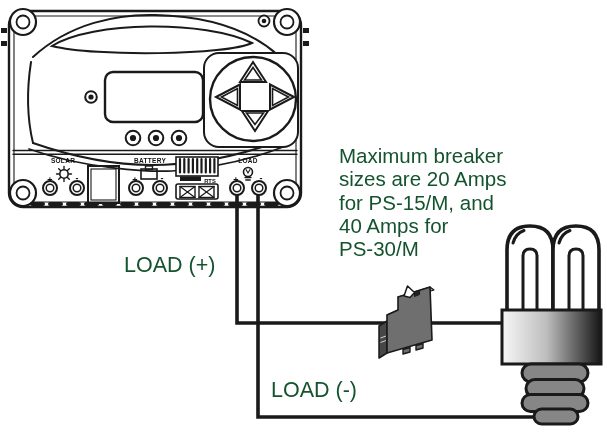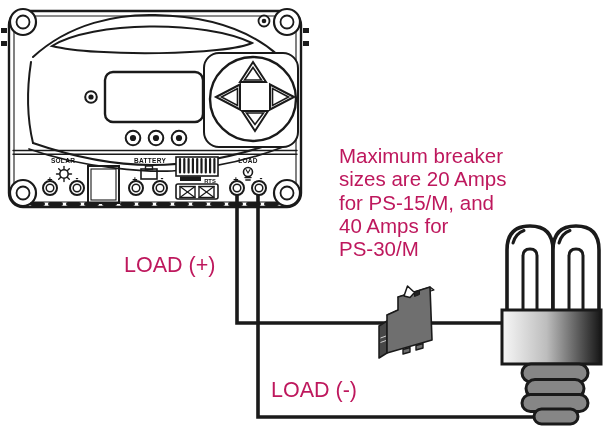--- a/index.html
+++ b/index.html
@@ -1,21 +1,21 @@
 <!DOCTYPE html>
 <html><head>
 <meta charset="utf-8">
 <style>
   html,body{margin:0;padding:0;background:#fff;}
   #canvas{
     position:relative;width:607px;height:432px;background:#ffffff;
     font-family:"Liberation Sans",sans-serif;color:#1c1c1c;overflow:hidden;
   }
   #art{position:absolute;left:0;top:0;}
-  .label{position:absolute;color:#be185d;}
+  .label{position:absolute;color:#14532d;}
   #breaker-note{left:339px;top:144px;width:215px;font-size:20.5px;line-height:23.3px;white-space:pre-line;}
   #load-pos-label{left:124px;top:253px;font-size:21.5px;}
   #load-neg-label{left:271px;top:378px;font-size:21.5px;}
   svg text{font-family:"Liberation Sans",sans-serif;fill:#111;}
   .tlabel{font-size:6.5px;font-weight:bold;letter-spacing:.3px;text-anchor:middle;}
   .pol{font-size:9px;font-weight:bold;text-anchor:middle;}
   .rts{font-size:5.8px;font-weight:bold;text-anchor:middle;}
 </style>
 </head>
 <body>

